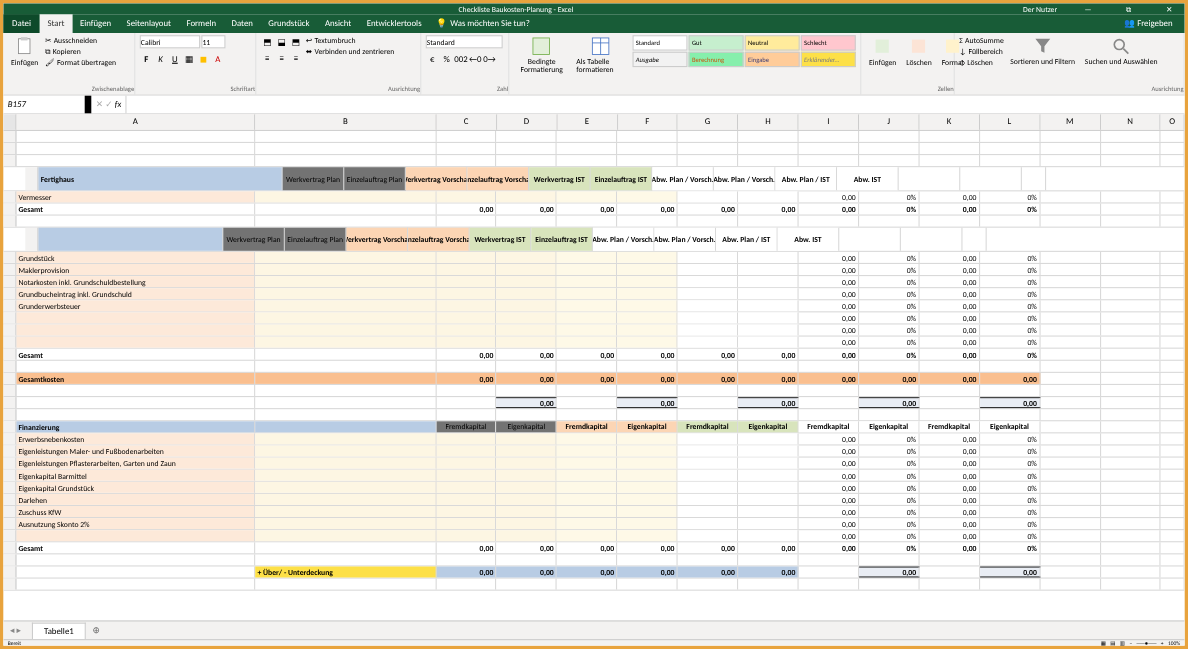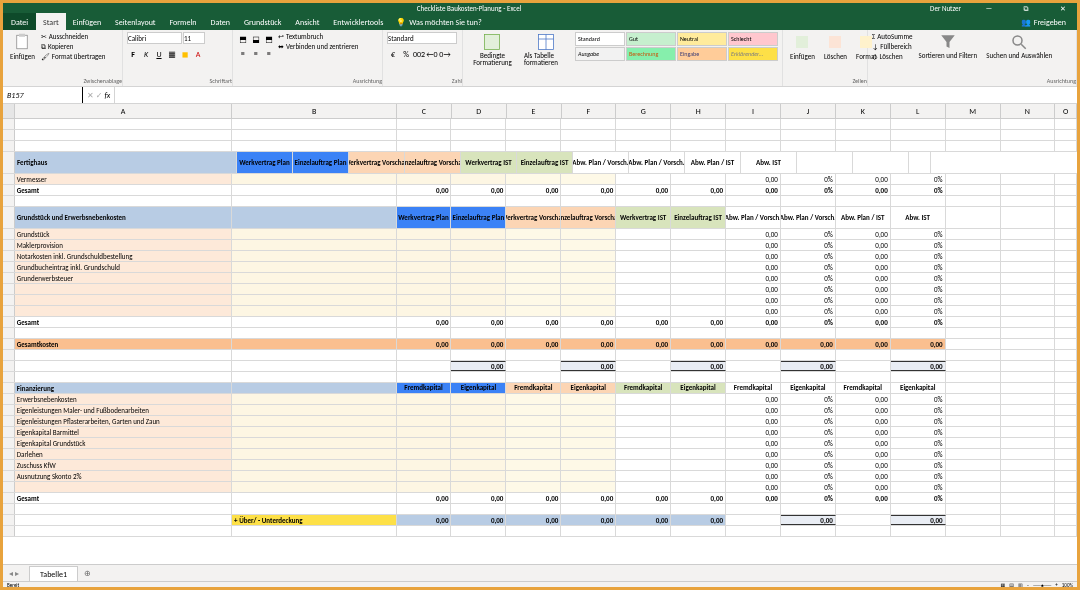--- a/index.html
+++ b/index.html
@@ -41,42 +41,42 @@
 .sg-neutral { background: #ffeb9c; }
 .sg-schlecht { background: #ffc7ce; }
 .sg-ausgabe { background: #f2f2f2; font-style: italic; }
 .sg-berechnung { background: #86efac; color: #c65911; }
 .sg-eingabe { background: #ffcc99; color: #3f3f76; }
 .sg-erkl { background: #fde047; font-style: italic; color: #7f7f7f; }
 .num-select { border: 1px solid #ccc; font-size: 7px; height: 12px; width: 70px; }
 
 
 .formula-bar { height: 17px; border-bottom: 1px solid #d4d4d4; display: flex; align-items: center; font-size: 8px; background: #fff; }
-.name-box { width: 80px; border-right: 1px solid #000000; padding: 8px 4px; height: 100%; display: flex; align-items: center; font-style: italic; }
+.name-box { width: 80px; border-right: 6px solid #000000; padding: 8px 4px; height: 100%; display: flex; align-items: center; font-style: italic; }
 .fx-btns { display: flex; gap: 2px; padding: 0 4px; border-right: 1px solid #d4d4d4; height: 100%; align-items: center; }
 .fx-input { flex: 1; padding: 0 4px; }
 
 
 .col-headers { height: 15px; background: #f3f2f1; border-bottom: 1px solid #ccc; display: flex; font-size: 8px; }
 .corner-cell { width: 12px; border-right: 1px solid #ccc; background: #e6e6e6; }
 .col-header { border-right: 1px solid #ccc; display: flex; align-items: center; justify-content: center; background: #f3f2f1; }
 
 
 .grid-wrap { position: relative; overflow: hidden; height: 452px; }
 .grid { display: block; }
 .row { display: flex; height: 11px; font-size: 7px; border-bottom: 1px solid #d9d9d9; }
-.row.tall { height: 22px; }
+.row.tall { height: 22px; padding-left: 20px; }
 .rowhead { width: 12px; background: #f3f2f1; border-right: 1px solid #ccc; display: flex; align-items: center; justify-content: center; font-size: 6px; color: #555; }
 .cell { border-right: 1px solid #d9d9d9; padding: 0 2px; display: flex; align-items: center; overflow: hidden; white-space: nowrap; }
 .cell.num { justify-content: flex-end; }
 .cell.ctr { justify-content: center; text-align: center; line-height: 1.1; }
 
 
 .hdr-blue { background: #b8cce4; font-weight: bold; }
-.hdr-plan { background: #3b82f6; font-weight: bold; }
+.hdr-plan { background: #737373; font-weight: normal; }
 .hdr-vorschau { background: #fcd5b4; font-weight: bold; }
 .hdr-ist { background: #d8e4bc; font-weight: bold; }
 .hdr-abw { background: #ffffff; font-weight: bold; }
 .data-cream { background: #fdf6e3; }
 .data-yellowish { background: #fef9e7; }
 .data-white { background: #fff; }
 .row-label-peach { background: #fde9d9; }
 .gesamt-row { background: #fabf8f; font-weight: bold; }
 .ueber-row { background: #b8cce4; font-weight: bold; }
 .ueber-label { background: #fde047; font-weight: bold; }
@@ -461,21 +461,20 @@
         <div class="cell cI "></div>
         <div class="cell cJ "></div>
         <div class="cell cK "></div>
         <div class="cell cL "></div>
         <div class="cell cM "></div>
         <div class="cell cN "></div>
         <div class="cell cO "></div>
       </div>
       <div class="row tall">
         <div class="rowhead"></div>
-        <div class="cell cA hdr-blue">Grundstück und Erwerbsnebenkosten</div>
         <div class="cell cB hdr-blue"></div>
         <div class="cell cC hdr-plan ctr">Werkvertrag Plan</div>
         <div class="cell cD hdr-plan ctr">Einzelauftrag Plan</div>
         <div class="cell cE hdr-vorschau ctr">Werkvertrag Vorschau</div>
         <div class="cell cF hdr-vorschau ctr">Einzelauftrag Vorschau</div>
         <div class="cell cG hdr-ist ctr">Werkvertrag IST</div>
         <div class="cell cH hdr-ist ctr">Einzelauftrag IST</div>
         <div class="cell cI hdr-abw ctr">Abw. Plan / Vorsch.</div>
         <div class="cell cJ hdr-abw ctr">Abw. Plan / Vorsch.</div>
         <div class="cell cK hdr-abw ctr">Abw. Plan / IST</div>

